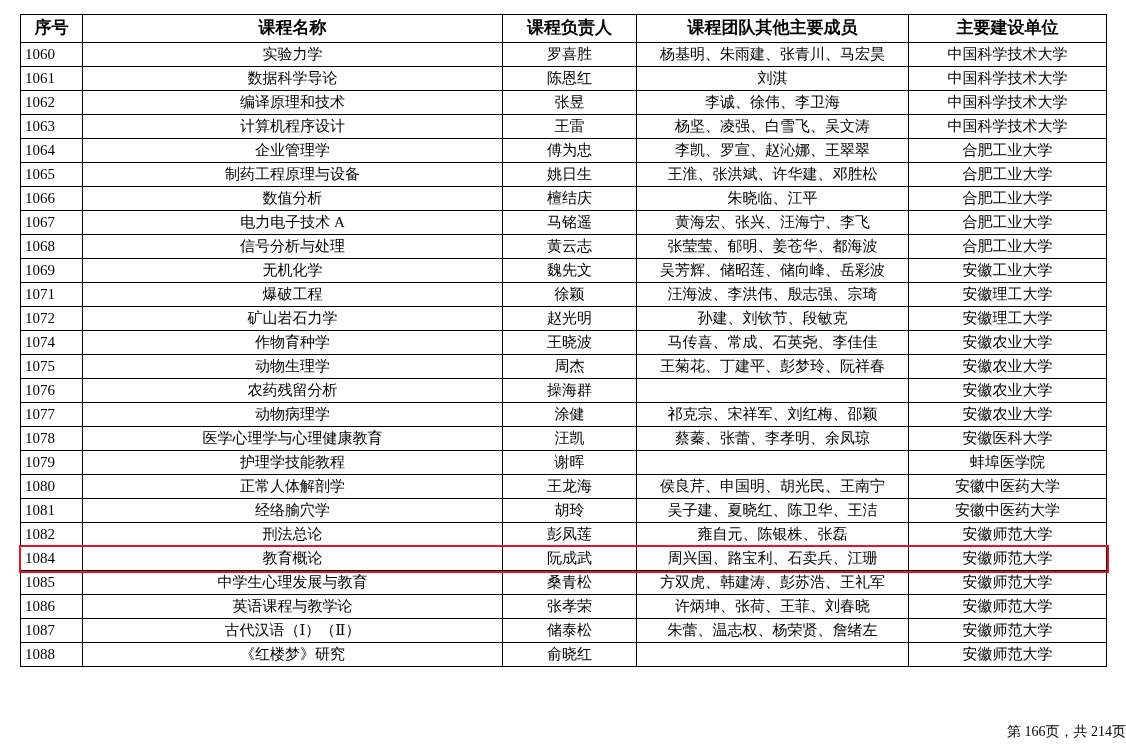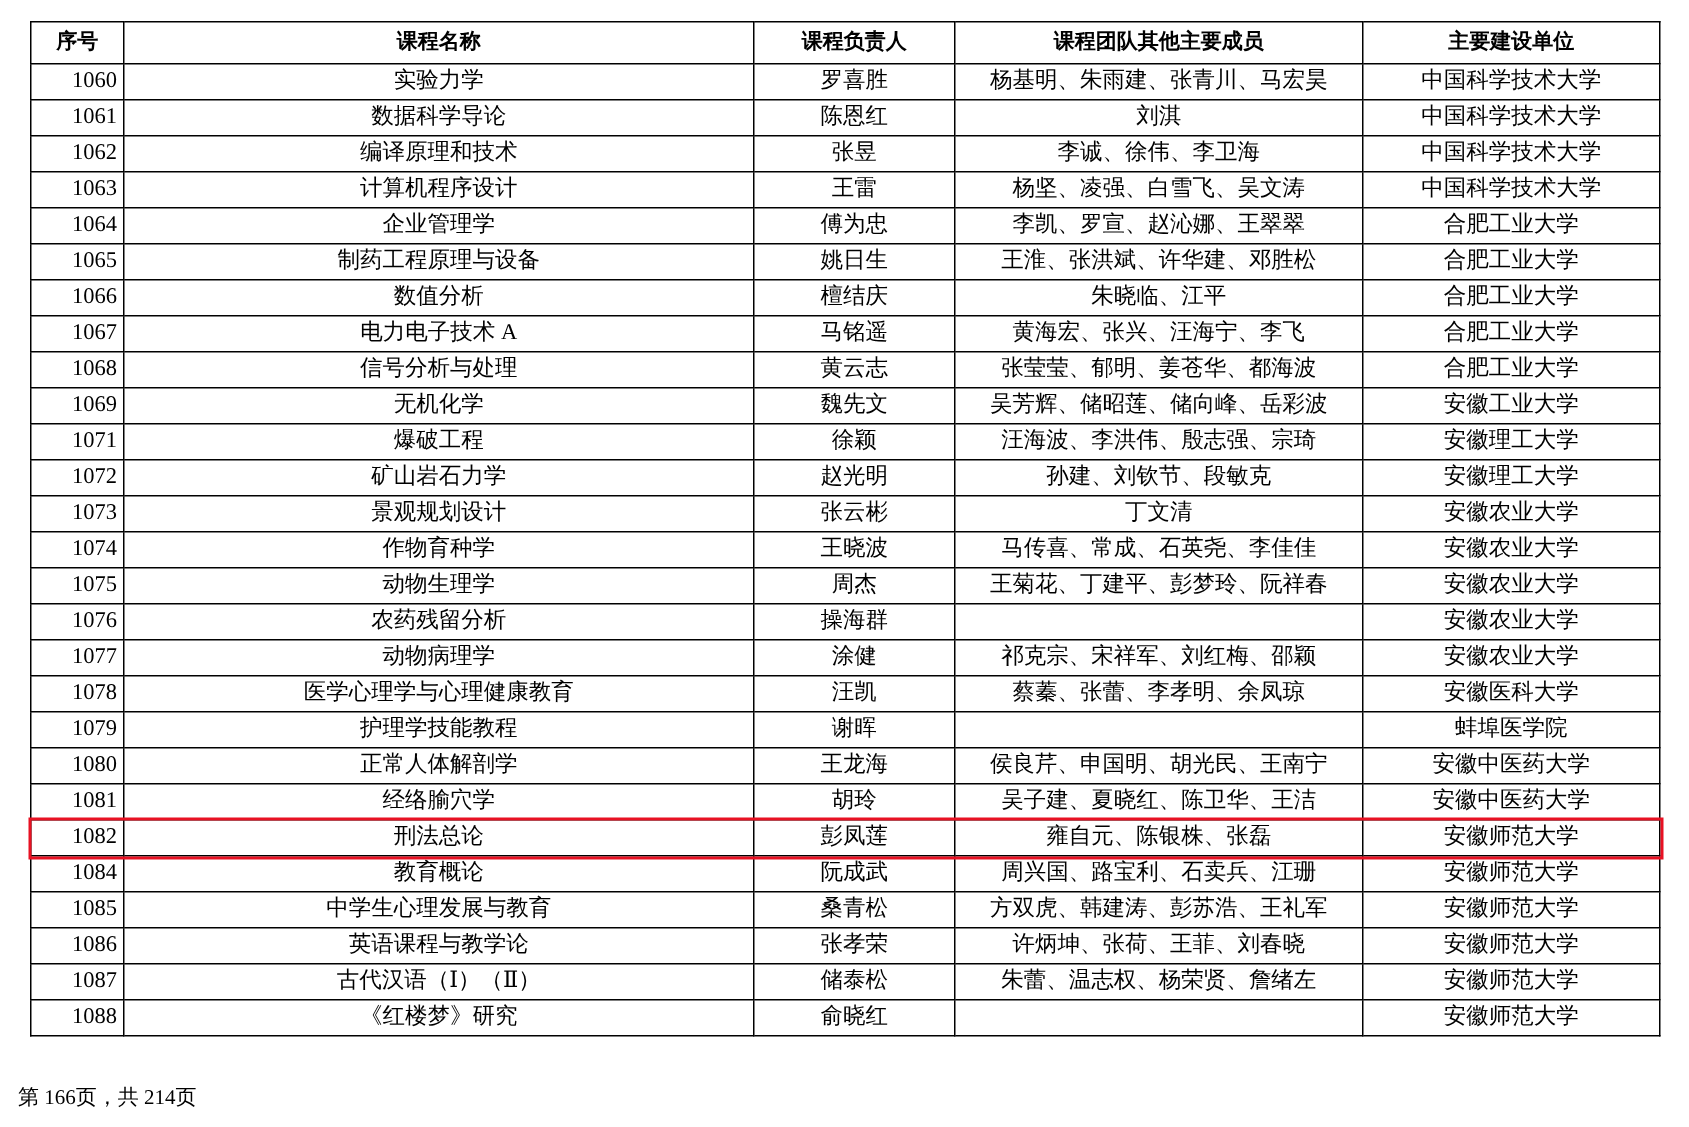--- a/index.html
+++ b/index.html
@@ -35,54 +35,54 @@
     height: 24px;
     padding: 2px 4px;
     box-sizing: border-box;
     overflow: hidden;
     white-space: nowrap;
   }
   table.course-table th {
     text-align: center;
     font-weight: bold;
     height: 28px;
-    font-size: 14px;
+    font-size: 17px;
   }
   col.c-index { width: 62px; }
   col.c-name { width: 420px; }
   col.c-leader { width: 134px; }
   col.c-members { width: 272px; }
   col.c-unit { width: 198px; }
 
   td.idx {
-    text-align: right;
+    text-align: left;
   }
   td.name, td.members {
     text-align: center;
     padding-left: 8px;
   }
   td.leader, td.unit {
     text-align: center;
     padding-left: 8px;
   }
   tr.highlight td {
     position: relative;
   }
   .highlight-box {
     position: absolute;
     border: 2px solid #e81123;
     pointer-events: none;
     box-sizing: border-box;
   }
   .footer {
     position: absolute;
-    left: 12px;
+    left: 0;
     right: 0;
     bottom: 10px;
-    text-align: left;
+    text-align: right;
     font-size: 14px;
     font-family: "Liberation Serif", "DejaVu Serif", serif;
   }
 </style>
 </head>
 <body>
 
 <div class="page">
   <table class="course-table">
     <colgroup>
@@ -180,27 +180,20 @@
           <td class="unit">安徽理工大学</td>
         </tr>
         <tr>
           <td class="idx">1072</td>
           <td class="name">矿山岩石力学</td>
           <td class="leader">赵光明</td>
           <td class="members">孙建、刘钦节、段敏克</td>
           <td class="unit">安徽理工大学</td>
         </tr>
         <tr>
-          <td class="idx">1073</td>
-          <td class="name">景观规划设计</td>
-          <td class="leader">张云彬</td>
-          <td class="members">丁文清</td>
-          <td class="unit">安徽农业大学</td>
-        </tr>
-        <tr>
           <td class="idx">1074</td>
           <td class="name">作物育种学</td>
           <td class="leader">王晓波</td>
           <td class="members">马传喜、常成、石英尧、李佳佳</td>
           <td class="unit">安徽农业大学</td>
         </tr>
         <tr>
           <td class="idx">1075</td>
           <td class="name">动物生理学</td>
           <td class="leader">周杰</td>

